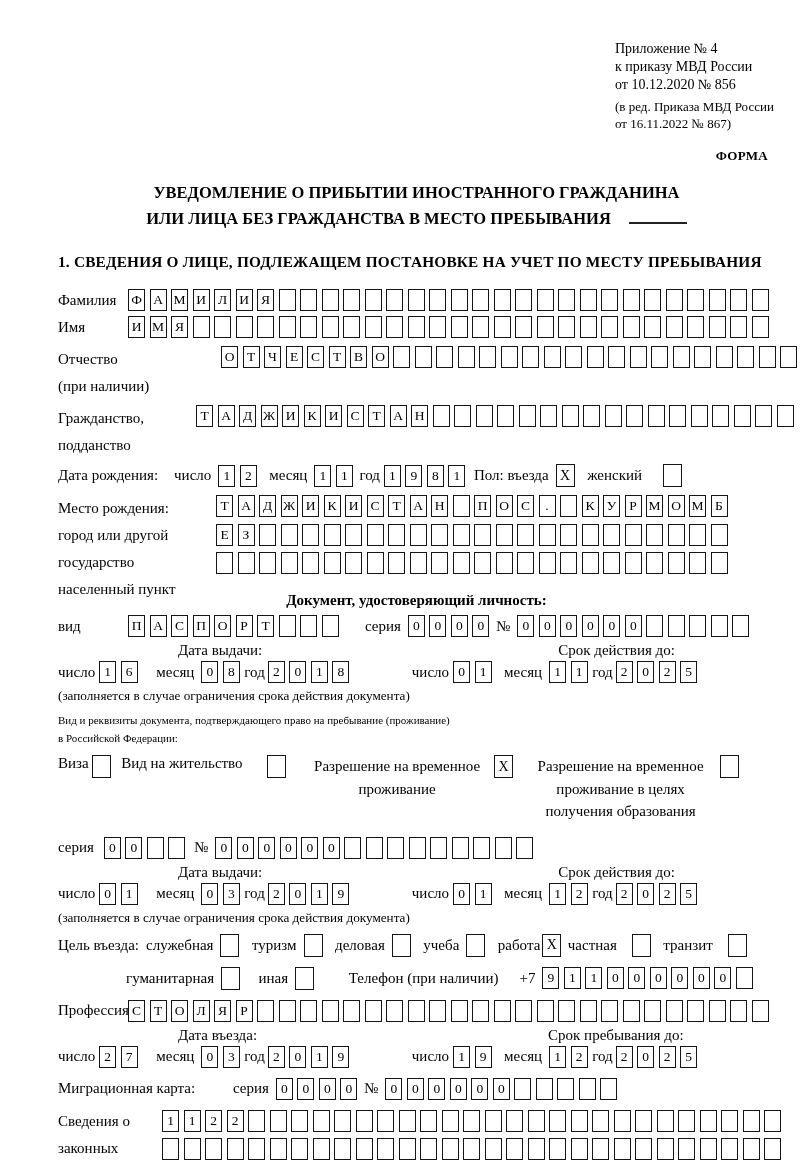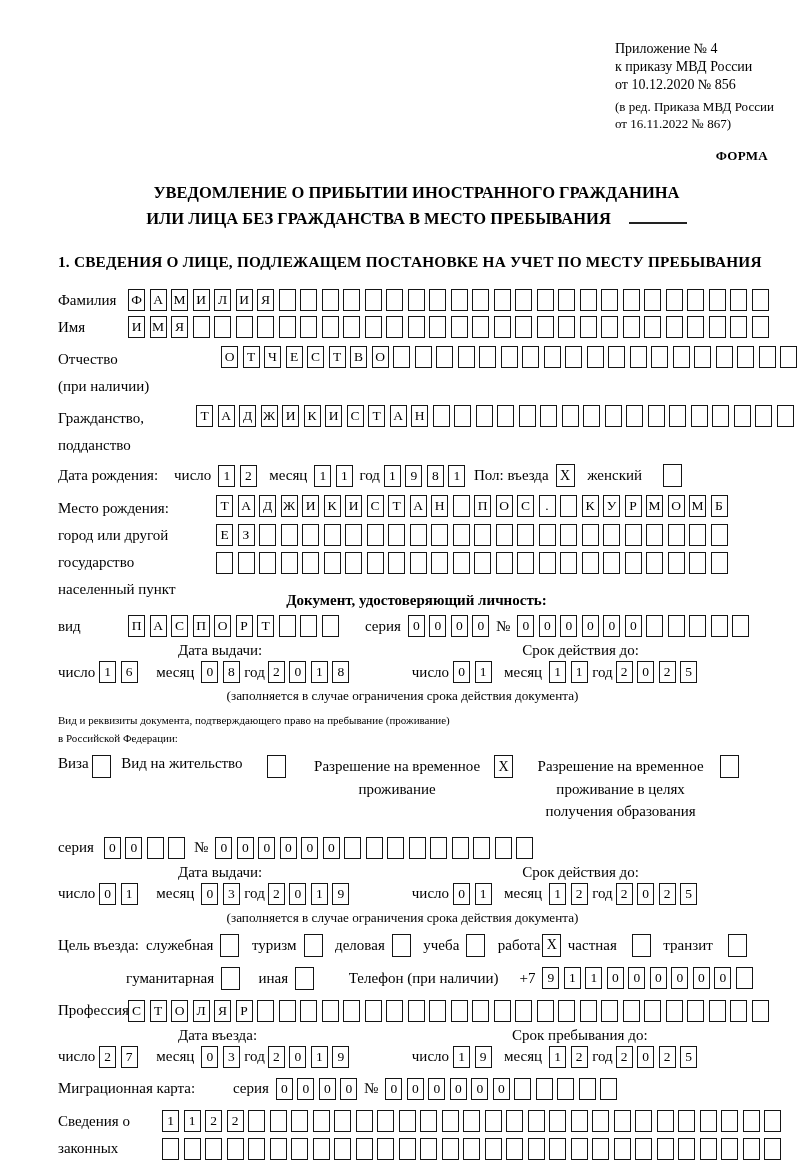--- a/index.html
+++ b/index.html
@@ -25,22 +25,22 @@
   .cells{display:inline-flex;flex:none;}
   .cellstack .cells{margin-bottom:6.5px;}
   .cell{flex:none;box-sizing:border-box;width:17px;height:22px;border:1.5px solid #151515;margin-right:4.5px;display:inline-flex;align-items:center;justify-content:center;font-size:13.5px;background:#fff;}
   .cb .cell{width:19px;height:23px;font-size:14px;}
   .dlbl{flex:none;margin:0 7px 0 0;}
   .gap8{margin-left:8px;}
   .gap14{margin-left:14px;}
   .gap22{margin-left:22px;}
   .gap30{margin-left:30px;}
   .center-bold{text-align:center;font-weight:bold;font-size:15px;margin:10px 0 6px 0;}
-  .subhead-row{display:flex;font-size:15px;margin:4px 0 2px 0;}
-  .caption-right{font-size:13.2px;text-align:center;padding-right:28px;margin:2px 0 6px 0;}
+  .subhead-row{display:flex;font-size:15px;margin:4px 0 2px 0;gap:36px;}
+  .caption-right{font-size:13.2px;text-align:left;padding-right:28px;margin:2px 0 6px 0;}
   .para{font-size:11px;line-height:1.6;margin-top:8px;}
   .cbline{display:flex;align-items:flex-start;margin:8px 0 4px 0;font-size:15px;}
   .cbline .cb{margin-top:0;}
   .ctr{text-align:center;line-height:1.5;}
   .stack > div{line-height:1.8;}
 </style>
 </head>
 <body>
 
 <div class="page">

